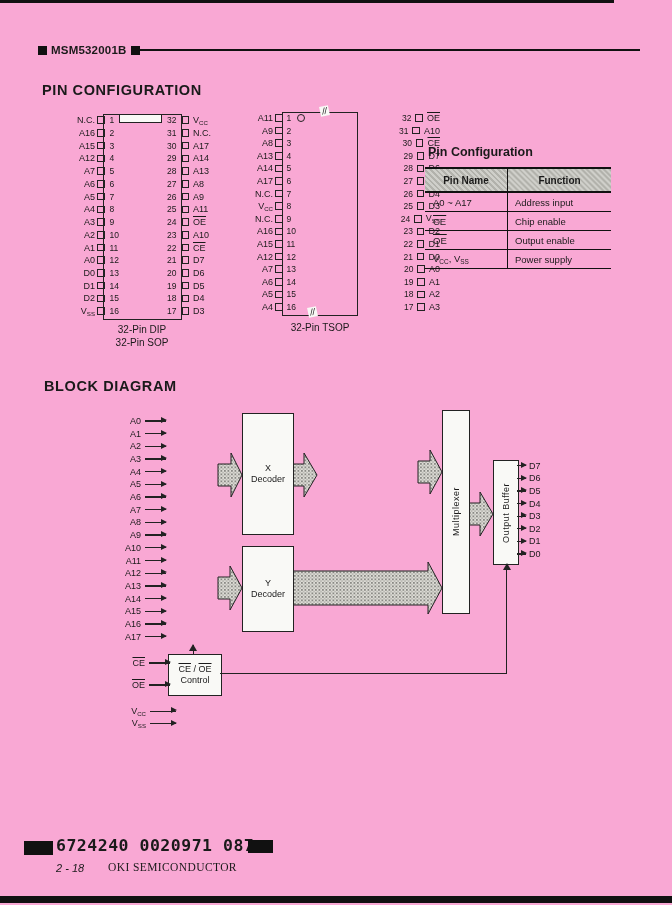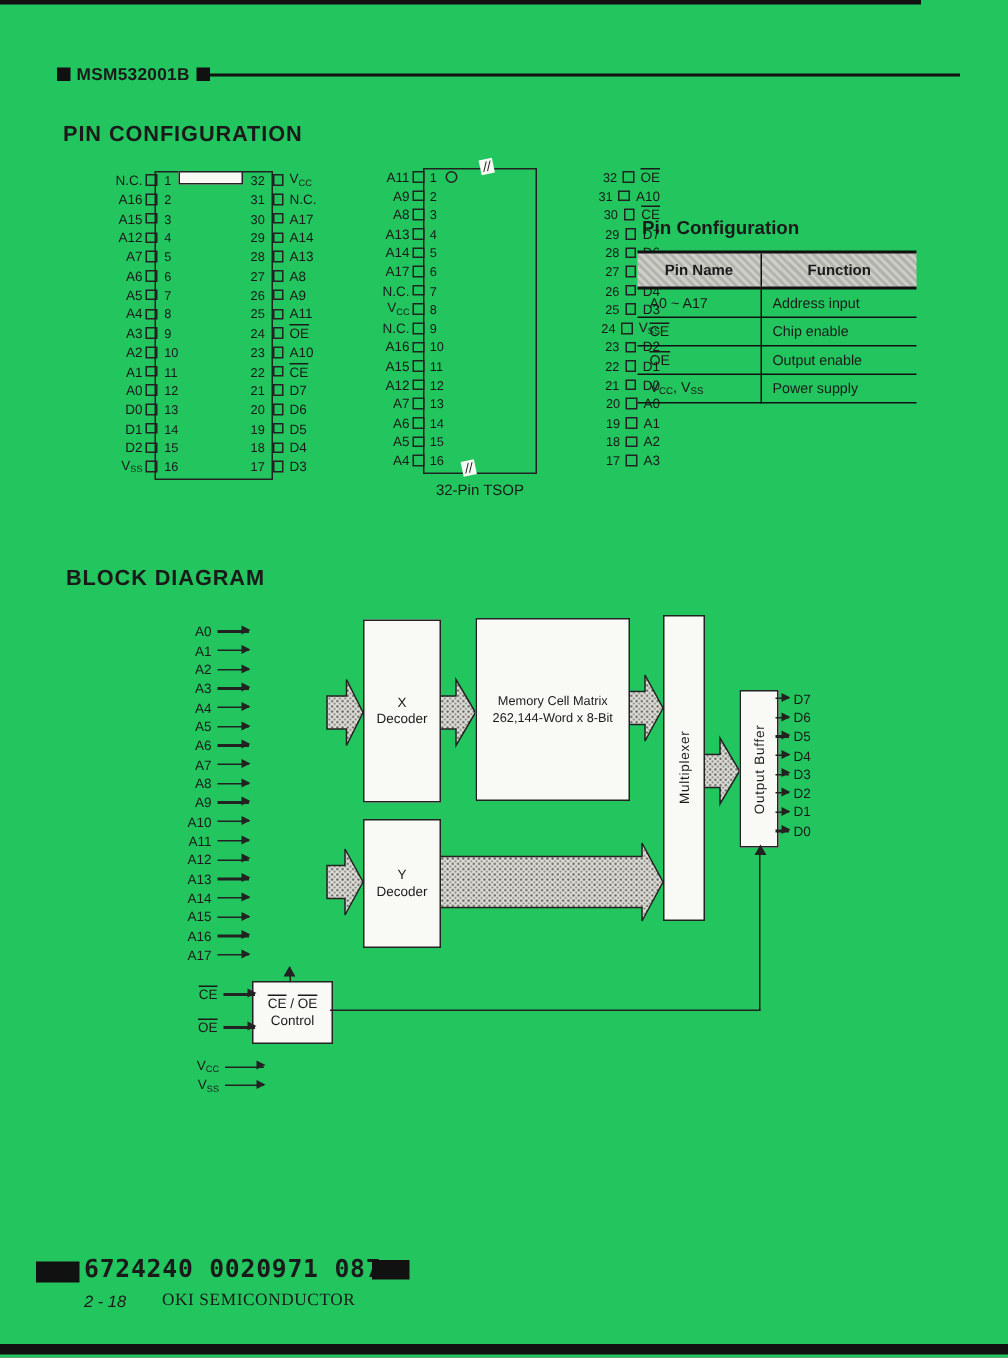--- a/index.html
+++ b/index.html
@@ -1,16 +1,16 @@
 <!DOCTYPE html>
 <html><head>
 <meta charset="utf-8">
 <style>
   html,body{margin:0;padding:0;background:#888;}
-  .page{position:relative;width:672px;height:905px;background:#22c55e;overflow:hidden;
+  .page{position:relative;width:672px;height:905px;background:#f9a8d4;overflow:hidden;
         font-family:"Liberation Sans","DejaVu Sans",sans-serif;color:#1a1a1a;}
   .abs{position:absolute;}
   sub{font-size:0.68em;vertical-align:-0.3em;letter-spacing:0;}
   .ov{text-decoration:overline;}
   
   .scan-top{left:0;top:0;width:614px;height:3px;background:#111;}
   .scan-bottom{left:0;top:896px;width:672px;height:7px;background:#111;}
   
   .brand{left:38px;top:44px;font-size:11.5px;font-weight:bold;letter-spacing:0.2px;}
   .sq{display:inline-block;width:9px;height:9px;background:#111;vertical-align:-1px;}
@@ -225,20 +225,24 @@
         <div class="pin-row" style="top: 195.15px;">
           <span class="pl">V<sub>SS</sub></span>
           <i class="stub"></i>
           <span class="pn pn-l">16</span>
           <i class="sp"></i>
           <span class="pn pn-r">17</span>
           <i class="stub"></i>
           <span class="pr">D3</span>
         </div>
       </div>
+    <div class="pkg-caption" style="left:0;top:214px;width:204px;">
+      <span>32-Pin DIP</span><br>
+      <span>32-Pin SOP</span>
+    </div>
   </div>
 
   <div class="pkg tsop" style="left:240px;top:110px;width:200px;height:240px;">
     <div class="pkg-body" style="left:42px;top:2px;width:74px;height:202px;"></div>
     <div class="brk" style="left:80px;top:-4px;">//</div>
     <div class="brk" style="left:68px;top:197px;">//</div>
     <div class="pin1-circle" style="left:57px;top:4px;"></div>
     <div id="pkg-rows-1" class="abs" style="left:0;top:0;width:200px;height:208px;">
         <div class="pin-row" style="top: 2px;">
           <span class="pl">A11</span>
@@ -436,23 +440,20 @@
       <polygon fill="url(#stip)" stroke="#222" stroke-width="1" points="292,64 304,64 304,53 317,75 304,97 304,86 292,86"></polygon>
       <polygon fill="url(#stip)" stroke="#222" stroke-width="1" points="418,61 430,61 430,50 442,72 430,94 430,83 418,83"></polygon>
       <polygon fill="url(#stip)" stroke="#222" stroke-width="1" points="468,103 480,103 480,92 493,114 480,136 480,125 468,125"></polygon>
       <polygon fill="url(#stip)" stroke="#222" stroke-width="1" points="218,177 230,177 230,166 242,188 230,210 230,199 218,199"></polygon>
       <polygon fill="url(#stip)" stroke="#222" stroke-width="1" points="292,171 428,171 428,162 442,188 428,214 428,205 292,205"></polygon>
     </svg>
 
     <div class="bd-box" style="left:242px;top:13px;width:50px;height:120px;">
       <span><span>X</span><br><span>Decoder</span></span>
     </div>
-    <div class="bd-box" style="left:317px;top:12px;width:101px;height:120px;font-size:8.5px;">
-      <span><span>Memory Cell Matrix</span><br><span>262,144-Word x 8-Bit</span></span>
-    </div>
     <div class="bd-box" style="left:242px;top:146px;width:50px;height:84px;">
       <span><span>Y</span><br><span>Decoder</span></span>
     </div>
     <div class="bd-box" style="left:442px;top:10px;width:26px;height:202px;">
       <span class="vtext">Multiplexer</span>
     </div>
     <div class="bd-box" style="left:493px;top:60px;width:24px;height:103px;">
       <span class="vtext">Output Buffer</span>
     </div>
     <div class="bd-box" style="left:168px;top:254px;width:52px;height:40px;">

